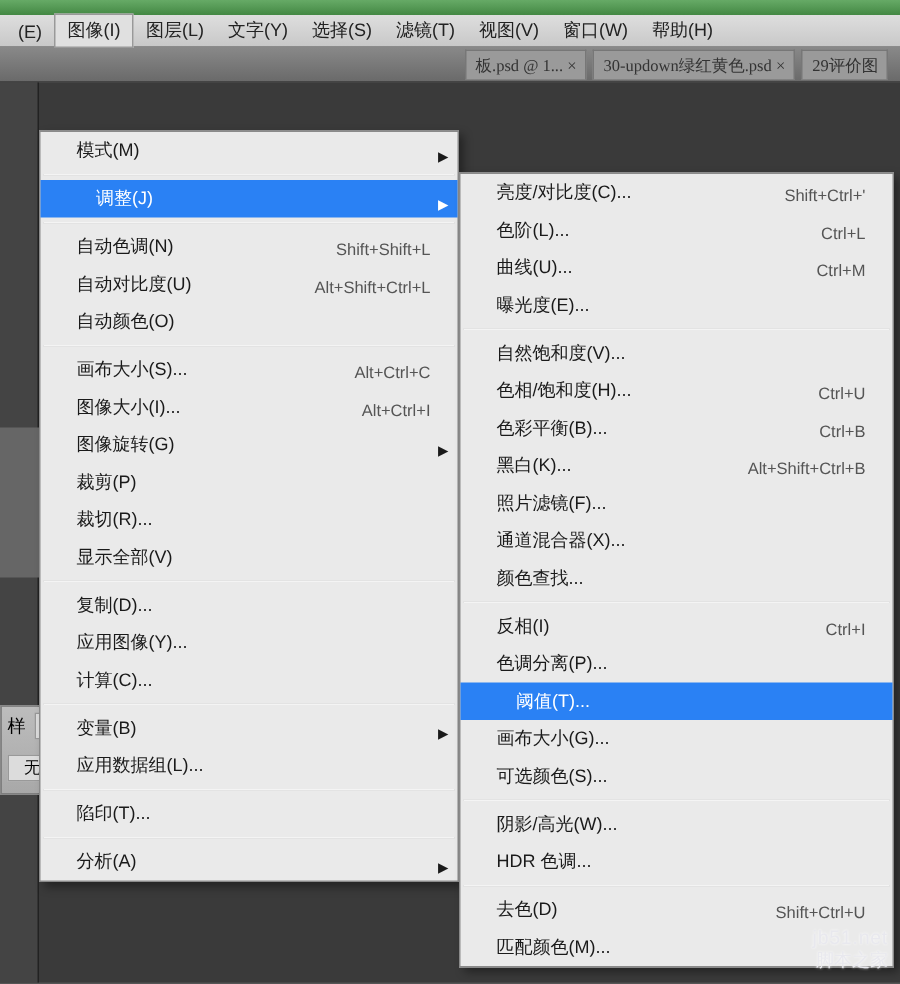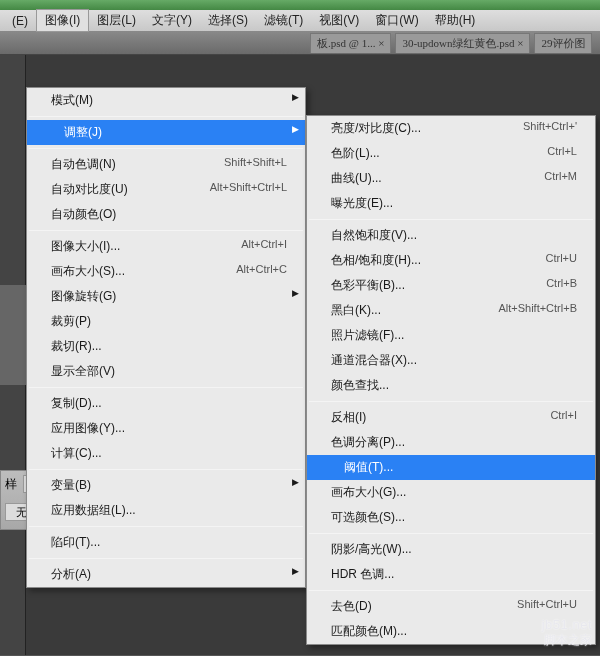--- a/index.html
+++ b/index.html
@@ -12,21 +12,21 @@
 .tab { background: #9a9a9a; padding: 2px 6px; font-size: 11px; color: #333; border: 1px solid #777; border-bottom: none; font-family: Liberation Serif, serif; }
 .workspace { position: relative; height: 600px; background: #3a3a3a; }
 .leftpanel { position: absolute; left: 0; top: 0; width: 26px; height: 100%; background: #444; border-right: 1px solid #222; }
 .layerarea { position: absolute; left: 0; top: 230px; width: 105px; height: 100px; background: #666; }
 .propbar { position: absolute; left: 0; top: 415px; width: 105px; height: 60px; background: linear-gradient(#bdbdbd,#a8a8a8); border: 1px solid #888; padding: 4px; }
 .propbar .row { display: flex; align-items: center; gap: 6px; }
 .propbar select { background: #dcdcdc; border: 1px solid #999; padding: 1px 6px; font-size: 11px; }
 .menu { position: absolute; background: #eaeaea; border: 1px solid #8a8a8a; box-shadow: 3px 3px 6px rgba(0,0,0,.4); }
 .menu1 { left: 26px; top: 32px; width: 280px; }
 .menu2 { left: 306px; top: 60px; width: 290px; }
-.mi { display: flex; justify-content: space-between; align-items: flex-start; padding: 4px 18px 4px 24px; color: #1a1a1a; position: relative; }
+.mi { display: flex; justify-content: space-between; align-items: flex-end; padding: 4px 18px 4px 24px; color: #1a1a1a; position: relative; }
 .mi.sel { background: #2a81f4; color: #fff; padding-left: 37px; }
 .mi.sub::after { content: "▶"; position: absolute; right: 6px; font-size: 9px; color: inherit; }
 .sep { height: 1px; background: #bcbcbc; margin: 3px 2px; border-bottom: 1px solid #f4f4f4; }
 .sc { color: #555; font-size: 11px; }
 .wm { position: absolute; right: 8px; bottom: 6px; color: #e8e8ee; text-align: right; font-size: 11px; text-shadow: 0 0 2px #fff; }
 .wm .u { font-size: 13px; letter-spacing: .5px; margin-top: 40px; }
 </style>
 </head>
 <body>
 
@@ -78,26 +78,26 @@
       </div>
       <div class="mi">
         <span>自动对比度(U)</span>
         <span class="sc">Alt+Shift+Ctrl+L</span>
       </div>
       <div class="mi">
         <span>自动颜色(O)</span>
       </div>
       <div class="sep"></div>
       <div class="mi">
+        <span>画布大小(S)...</span>
+        <span class="sc">Alt+Ctrl+C</span>
+      </div>
+      <div class="mi">
         <span>图像大小(I)...</span>
         <span class="sc">Alt+Ctrl+I</span>
-      </div>
-      <div class="mi">
-        <span>画布大小(S)...</span>
-        <span class="sc">Alt+Ctrl+C</span>
       </div>
       <div class="mi sub">
         <span>图像旋转(G)</span>
       </div>
       <div class="mi">
         <span>裁剪(P)</span>
       </div>
       <div class="mi">
         <span>裁切(R)...</span>
       </div>

